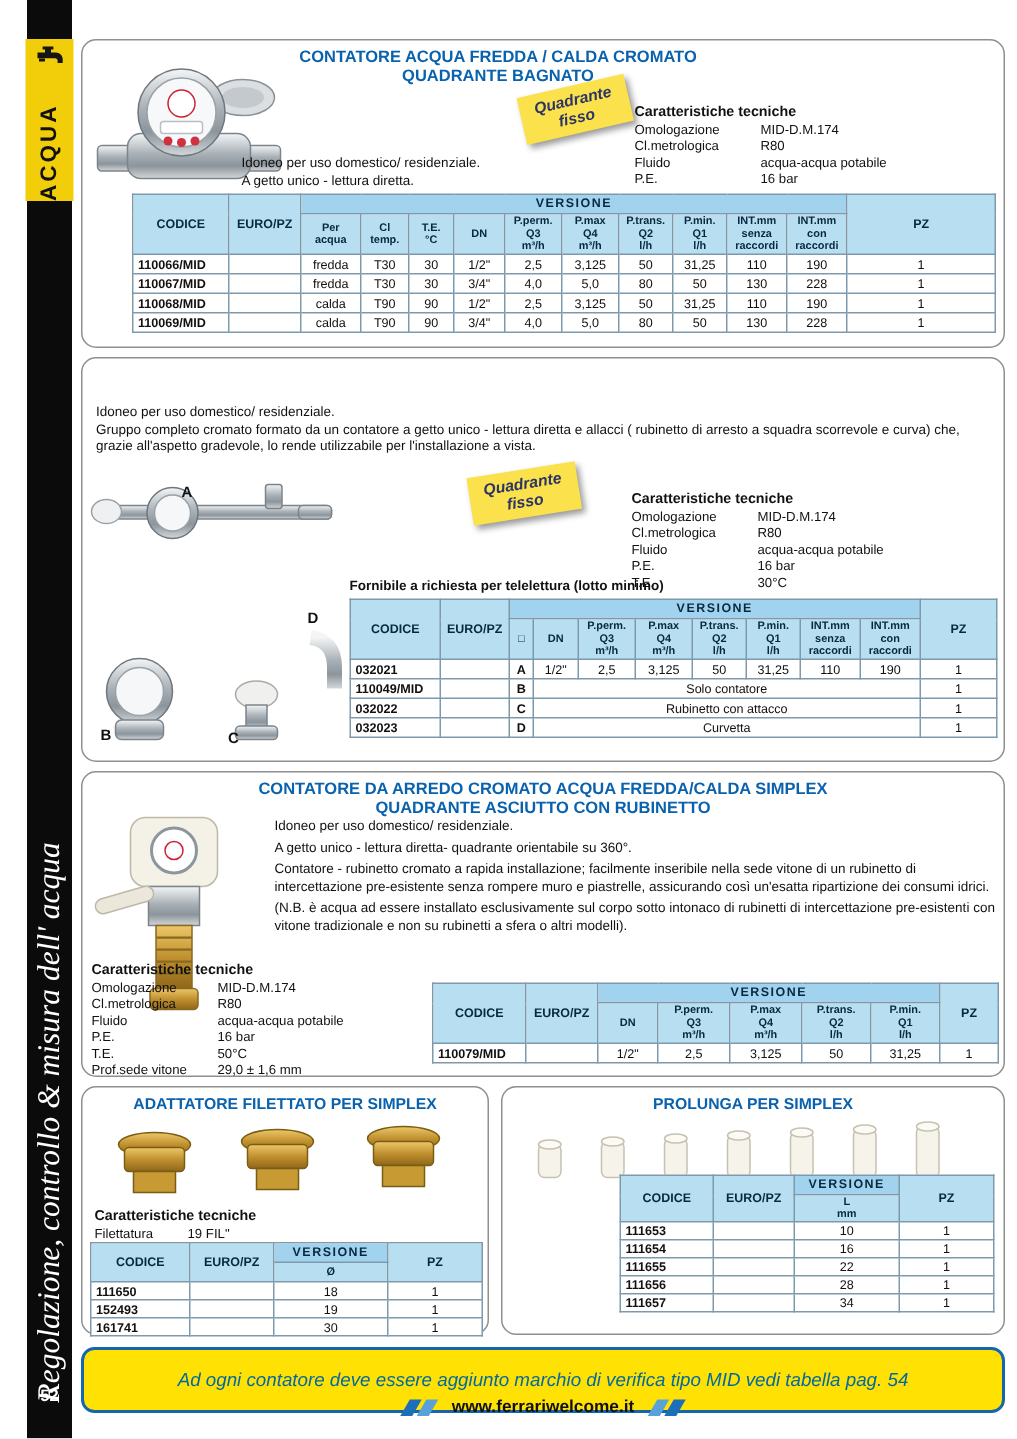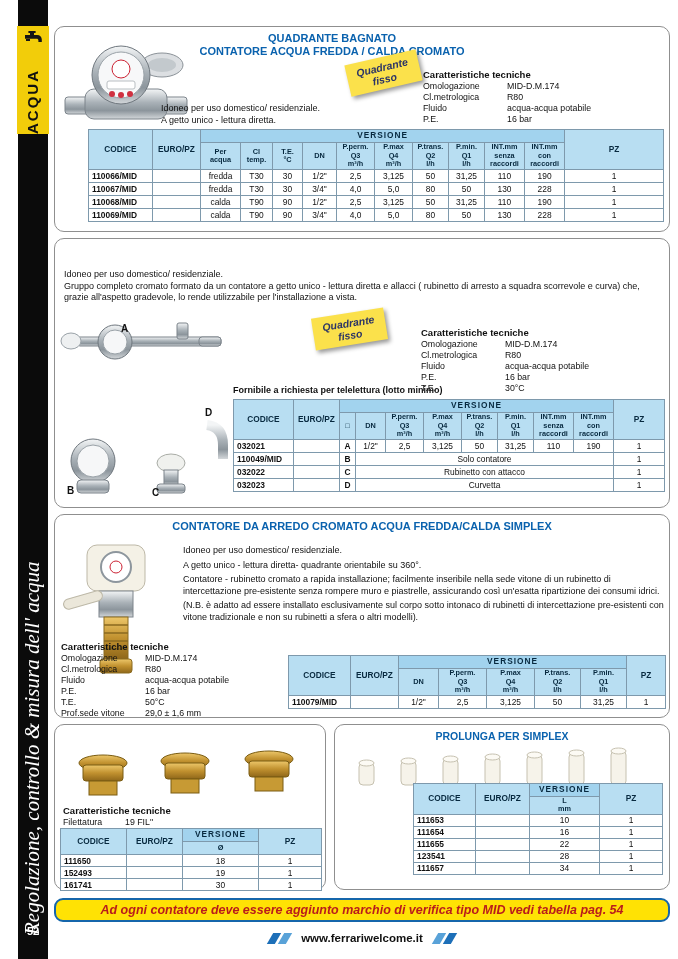--- a/index.html
+++ b/index.html
@@ -54,21 +54,21 @@
 .tbl4{left:5px;top:103px;width:262px}
 .tbl5{left:78px;top:58px;width:250px}
 .tbl4 tr.h2 th{height:13px}
 .tbl5 tr.h2 th{height:17px}
 .tbl4 td,.tbl5 td{height:12px}
 .img1{position:absolute;left:8px;top:12px;width:126px;height:96px}
 .img2{position:absolute;left:4px;top:74px;width:180px;height:192px}
 .img3{position:absolute;left:6px;top:26px;width:118px;height:150px}
 .img4{position:absolute;left:12px;top:22px;width:248px;height:56px}
 .img5{position:absolute;left:16px;top:20px;width:300px;height:42px}
-.banner{position:absolute;left:54px;top:898px;width:616px;height:24px;background:#ffe204;border:2px solid #1566ab;border-radius:9px;display:flex;align-items:center;justify-content:center;color:#b91c1c;font-weight:bold;font-style:italic;font-size:12.5px}
+.banner{position:absolute;left:54px;top:898px;width:616px;height:44px;background:#ffe204;border:2px solid #1566ab;border-radius:9px;display:flex;align-items:center;justify-content:center;color:#0369a1;font-weight:normal;font-style:italic;font-size:12.5px}
 .footer{position:absolute;left:54px;top:932px;width:616px;display:flex;align-items:center;justify-content:center;gap:12px;font-weight:bold;font-size:11.5px;color:#111}
 .slashes{display:flex;gap:3px}
 .slash{width:8px;height:11px;background:#1d6fb8;transform:skewX(-30deg)}
 .slash.s2{background:#59a2d8}
 </style>
 </head>
 <body>
 
 <svg width="0" height="0" style="position:absolute">
 <defs>
@@ -94,22 +94,22 @@
         <path d="M2 7 h5 V5 h-1.6 V3 h7.2 V5 H11 v2 h3.2 c2.6 0 4.6 2 4.6 4.6 V14 h-3.4 v-1.6 c0-.9-.8-1.6-1.7-1.6 H2 z" fill="#151515"></path>
         <rect x="3" y="11" width="4" height="2" fill="#151515"></rect>
       </svg>
     <div class="acqua-text">ACQUA</div>
   </div>
   <div class="side-title">Regolazione, controllo &amp; misura dell' acqua</div>
   <div class="page-num">52</div>
 
   <div class="box box1">
     <div class="sec-title">
+      <div>CONTATORE ACQUA FREDDA / CALDA CROMATO</div>
       <div>QUADRANTE BAGNATO</div>
-      <div>CONTATORE ACQUA FREDDA / CALDA CROMATO</div>
     </div>
     <svg class="img1" viewBox="0 0 126 96">
       <ellipse cx="99" cy="26" rx="21" ry="12" fill="#dcdfe2" stroke="#8b9298"></ellipse>
         <ellipse cx="99" cy="26" rx="14" ry="7" fill="#c3c9cd"></ellipse>
       <rect x="2" y="58" width="26" height="17" rx="3" fill="url(#chromeG)" stroke="#7c848b"></rect>
         <rect x="98" y="58" width="26" height="17" rx="3" fill="url(#chromeG)" stroke="#7c848b"></rect>
       <rect x="22" y="50" width="82" height="30" rx="9" fill="url(#chromeG)" stroke="#7c848b"></rect>
       <circle cx="58" cy="36" r="29" fill="url(#chromeG)" stroke="#6f777e"></circle>
         <circle cx="58" cy="36" r="23" fill="#f7f8f9" stroke="#9aa2a8"></circle>
       <circle cx="58" cy="30" r="9" fill="#fff" stroke="#cc2233"></circle>
@@ -384,36 +384,37 @@
             <td colspan="7">Curvetta</td>
             <td>1</td>
       </tr>
     </tbody>
       </table>
   </div>
 
   <div class="box box3">
     <div class="sec-title">
       <div>CONTATORE DA ARREDO CROMATO ACQUA FREDDA/CALDA SIMPLEX</div>
+      <div>QUADRANTE ASCIUTTO CON RUBINETTO</div>
     </div>
     <svg class="img3" viewBox="0 0 118 150">
       <rect x="26" y="4" width="58" height="46" rx="10" fill="#f4f1e6" stroke="#bdb8a7"></rect>
       <circle cx="55" cy="26" r="15" fill="#fff" stroke="#8d969d" stroke-width="2"></circle>
         <circle cx="55" cy="26" r="6" fill="#fff" stroke="#cc2233"></circle>
       <rect x="38" y="50" width="34" height="26" fill="url(#chromeG)" stroke="#7c848b"></rect>
       <rect x="2" y="54" width="40" height="10" rx="5" fill="#ebe7da" stroke="#bdb8a7" transform="rotate(-16 22 59)"></rect>
       <rect x="43" y="76" width="24" height="42" fill="url(#brassG)" stroke="#8a6a1f"></rect>
       <path d="M43 84 h24 M43 92 h24 M43 100 h24 M43 108 h24" stroke="#8a6a1f" stroke-width="1.5"></path>
       <rect x="39" y="118" width="32" height="14" rx="3" fill="url(#brassG)" stroke="#8a6a1f"></rect>
     </svg>
     <div class="desc d3">
       <div class="para">Idoneo per uso domestico/ residenziale.</div>
       <div class="para">A getto unico - lettura diretta- quadrante orientabile su 360°.</div>
       <div class="para">Contatore - rubinetto cromato a rapida installazione; facilmente inseribile nella sede vitone di un rubinetto di intercettazione pre-esistente senza rompere muro e piastrelle, assicurando così un'esatta ripartizione dei consumi idrici.</div>
-      <div class="para">(N.B. è adatto ad essere installato esclusivamente sul corpo sotto intonaco di rubinetti di intercettazione pre-esistenti con vitone tradizionale e non su rubinetti a sfera o altri modelli).</div>
+      <div class="para">(N.B. è acqua ad essere installato esclusivamente sul corpo sotto intonaco di rubinetti di intercettazione pre-esistenti con vitone tradizionale e non su rubinetti a sfera o altri modelli).</div>
     </div>
     <div class="tech tech3">
       <div class="tech-title">Caratteristiche tecniche</div>
       <div class="trow">
           <span class="tl">Omologazione</span>
           <span class="tv">MID-D.M.174</span>
         </div>
       <div class="trow">
           <span class="tl">Cl.metrologica</span>
           <span class="tv">R80</span>
@@ -476,20 +477,21 @@
             <td>3,125</td>
             <td>50</td>
             <td>31,25</td>
             <td>1</td>
       </tr>
     </tbody>
       </table>
   </div>
 
   <div class="box box4">
+    <div class="sec-title" style="font-size:10.5px">ADATTATORE FILETTATO PER SIMPLEX</div>
     <svg class="img4" viewBox="0 0 248 56">
       <g transform="translate(6,8)">
           <ellipse cx="30" cy="8" rx="24" ry="8" fill="url(#brassG)" stroke="#7a5c12"></ellipse>
           <rect x="10" y="10" width="40" height="16" rx="3" fill="url(#brassG)" stroke="#7a5c12"></rect>
           <rect x="16" y="26" width="28" height="14" fill="#c79a34" stroke="#7a5c12"></rect>
         </g>
       <g transform="translate(88,6)">
           <ellipse cx="30" cy="8" rx="24" ry="8" fill="url(#brassG)" stroke="#7a5c12"></ellipse>
           <rect x="10" y="10" width="40" height="16" rx="3" fill="url(#brassG)" stroke="#7a5c12"></rect>
           <rect x="16" y="26" width="28" height="14" fill="#c79a34" stroke="#7a5c12"></rect>
@@ -608,21 +610,21 @@
             <td>16</td>
             <td>1</td>
           </tr>
       <tr>
             <td class="code">111655</td>
             <td></td>
             <td>22</td>
             <td>1</td>
           </tr>
       <tr>
-            <td class="code">123541</td>
+            <td class="code">111656</td>
             <td></td>
             <td>28</td>
             <td>1</td>
           </tr>
       <tr>
             <td class="code">111657</td>
             <td></td>
             <td>34</td>
             <td>1</td>
           </tr>

